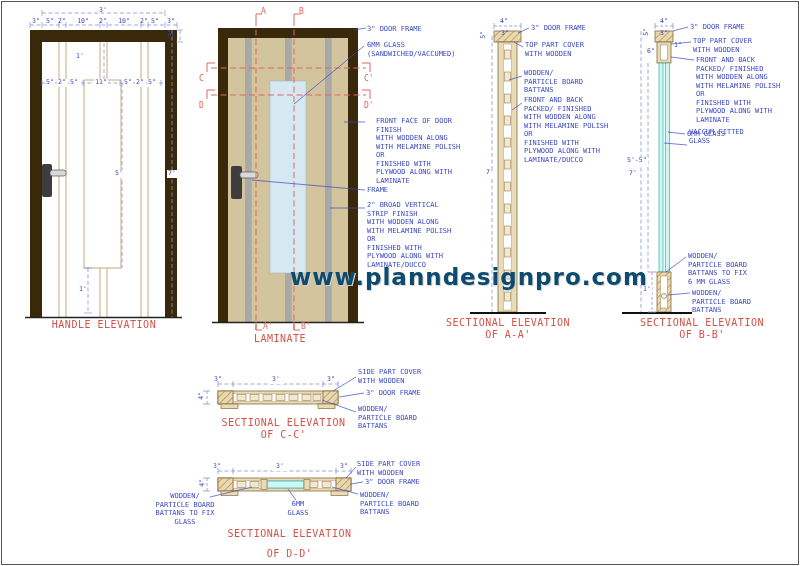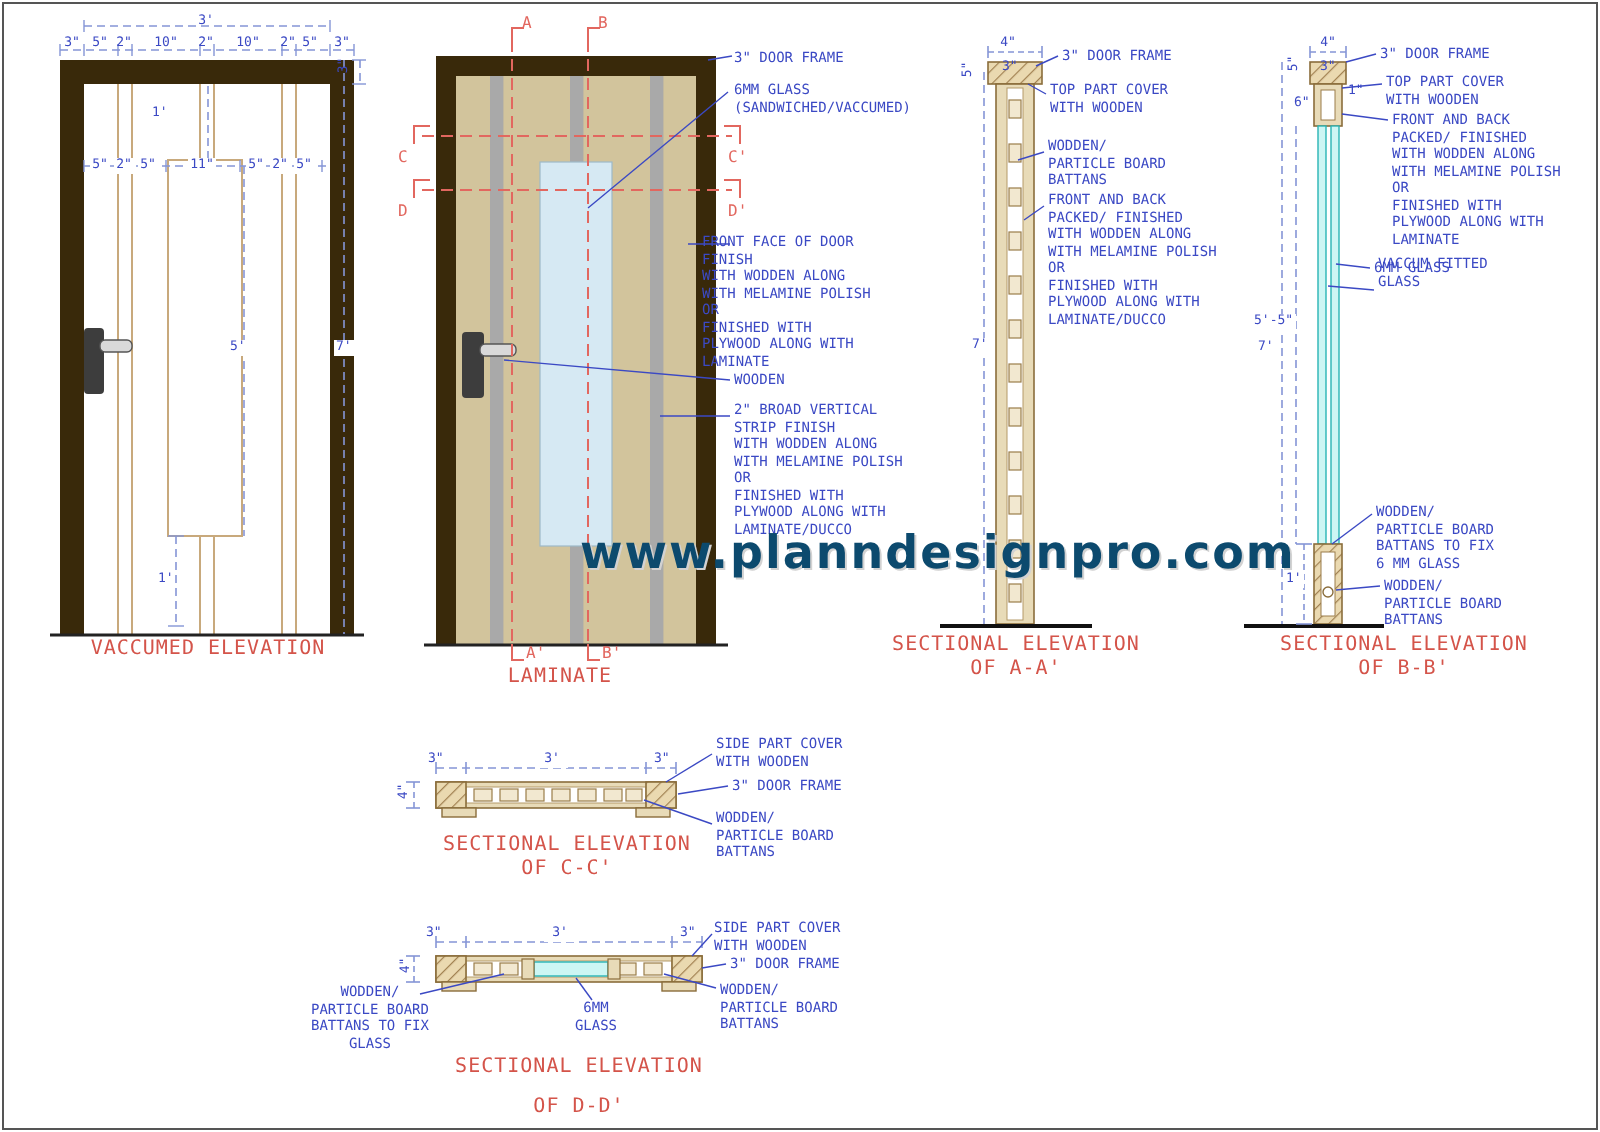--- a/index.html
+++ b/index.html
@@ -276,34 +276,34 @@
 <div class="t c bg" style="left:69px;top:79px;width:10px">5"</div>
 <div class="t c bg" style="left:94px;top:79px;width:14px">11"</div>
 <div class="t c bg" style="left:123px;top:79px;width:10px">5"</div>
 <div class="t c bg" style="left:135px;top:79px;width:10px">2"</div>
 <div class="t c bg" style="left:147px;top:79px;width:10px">5"</div>
 <div class="t" style="left:76px;top:53px">1'</div>
 <div class="t c rot" style="left:166px;top:29px;width:12px">3"</div>
 <div class="t bg" style="left:114px;top:170px">5'</div>
 <div class="t bg" style="left:167px;top:170px">7'</div>
 <div class="t" style="left:79px;top:286px">1'</div>
-<div class="ttl" style="left:38px;top:319px;width:132px">VACCUMED ELEVATION</div>
+<div class="ttl" style="left:38px;top:319px;width:132px">HANDLE ELEVATION</div>
 
 <div class="mk" style="left:261px;top:7px">A</div>
 <div class="mk" style="left:299px;top:7px">B</div>
 <div class="mk" style="left:263px;top:322px">A'</div>
 <div class="mk" style="left:301px;top:322px">B'</div>
 <div class="mk" style="left:199px;top:74px">C</div>
 <div class="mk" style="left:199px;top:101px">D</div>
 <div class="mk" style="left:364px;top:74px">C'</div>
 <div class="mk" style="left:364px;top:101px">D'</div>
 <div class="a" style="left:367px;top:25px">3" DOOR FRAME</div>
 <div class="a" style="left:367px;top:41px">6MM GLASS<br>(SANDWICHED/VACCUMED)</div>
-<div class="a" style="left:351px;top:117px">FRONT FACE OF DOOR<br>FINISH<br>WITH WODDEN ALONG<br>WITH MELAMINE POLISH<br>OR<br>FINISHED WITH<br>PLYWOOD ALONG WITH<br>LAMINATE</div>
-<div class="a" style="left:367px;top:186px">WOODEN</div>
+<div class="a" style="left:376px;top:117px">FRONT FACE OF DOOR<br>FINISH<br>WITH WODDEN ALONG<br>WITH MELAMINE POLISH<br>OR<br>FINISHED WITH<br>PLYWOOD ALONG WITH<br>LAMINATE</div>
+<div class="a" style="left:367px;top:186px">FRAME</div>
 <div class="a" style="left:367px;top:201px">2" BROAD VERTICAL<br>STRIP FINISH<br>WITH WODDEN ALONG<br>WITH MELAMINE POLISH<br>OR<br>FINISHED WITH<br>PLYWOOD ALONG WITH<br>LAMINATE/DUCCO</div>
 <div class="ttl" style="left:230px;top:333px;width:100px">LAMINATE</div>
 
 <div class="t c" style="left:496px;top:18px;width:16px">4"</div>
 <div class="t" style="left:501px;top:30px">3"</div>
 <div class="t c rot" style="left:478px;top:31px;width:12px">5"</div>
 <div class="t bg" style="left:485px;top:169px">7'</div>
 <div class="a" style="left:531px;top:24px">3" DOOR FRAME</div>
 <div class="a" style="left:525px;top:41px">TOP PART COVER<br>WITH WOODEN</div>
 <div class="a" style="left:524px;top:69px">WODDEN/<br>PARTICLE BOARD<br>BATTANS</div>

